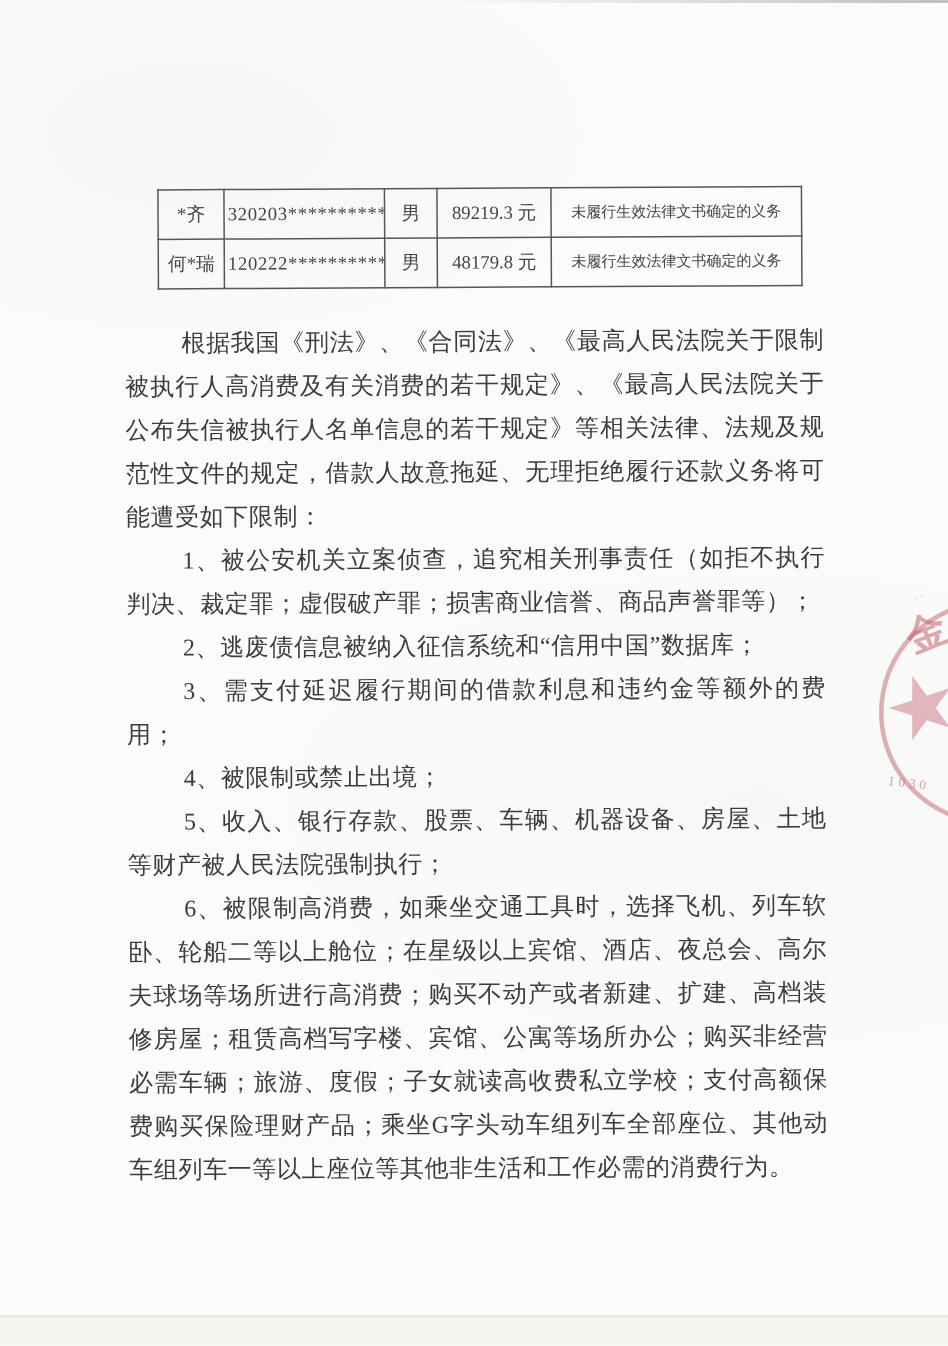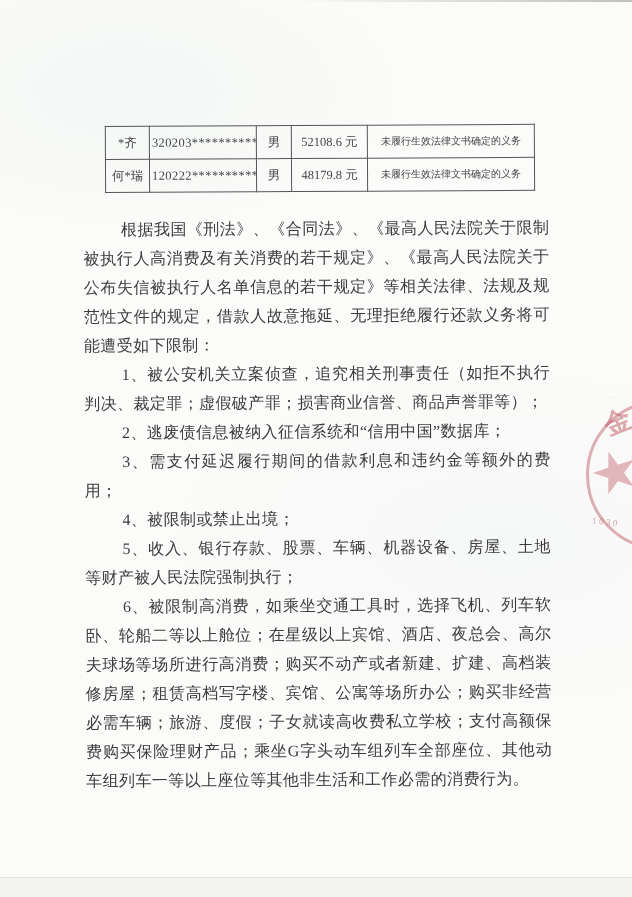--- a/index.html
+++ b/index.html
@@ -114,21 +114,21 @@
           <col style="width:107px">
           <col style="width:35px">
         <col style="width:76px">
           <col style="width:167px">
       </colgroup>
       <tbody>
         <tr>
           <td class="c-name">*齐</td>
           <td class="c-id">320203************</td>
           <td class="c-gender">男</td>
-          <td class="c-amount">52108.6 元</td>
+          <td class="c-amount">89219.3 元</td>
           <td class="c-remark">未履行生效法律文书确定的义务</td>
         </tr>
         <tr>
           <td class="c-name">何*瑞</td>
           <td class="c-id">120222************</td>
           <td class="c-gender">男</td>
           <td class="c-amount">48179.8 元</td>
           <td class="c-remark">未履行生效法律文书确定的义务</td>
         </tr>
       </tbody>

